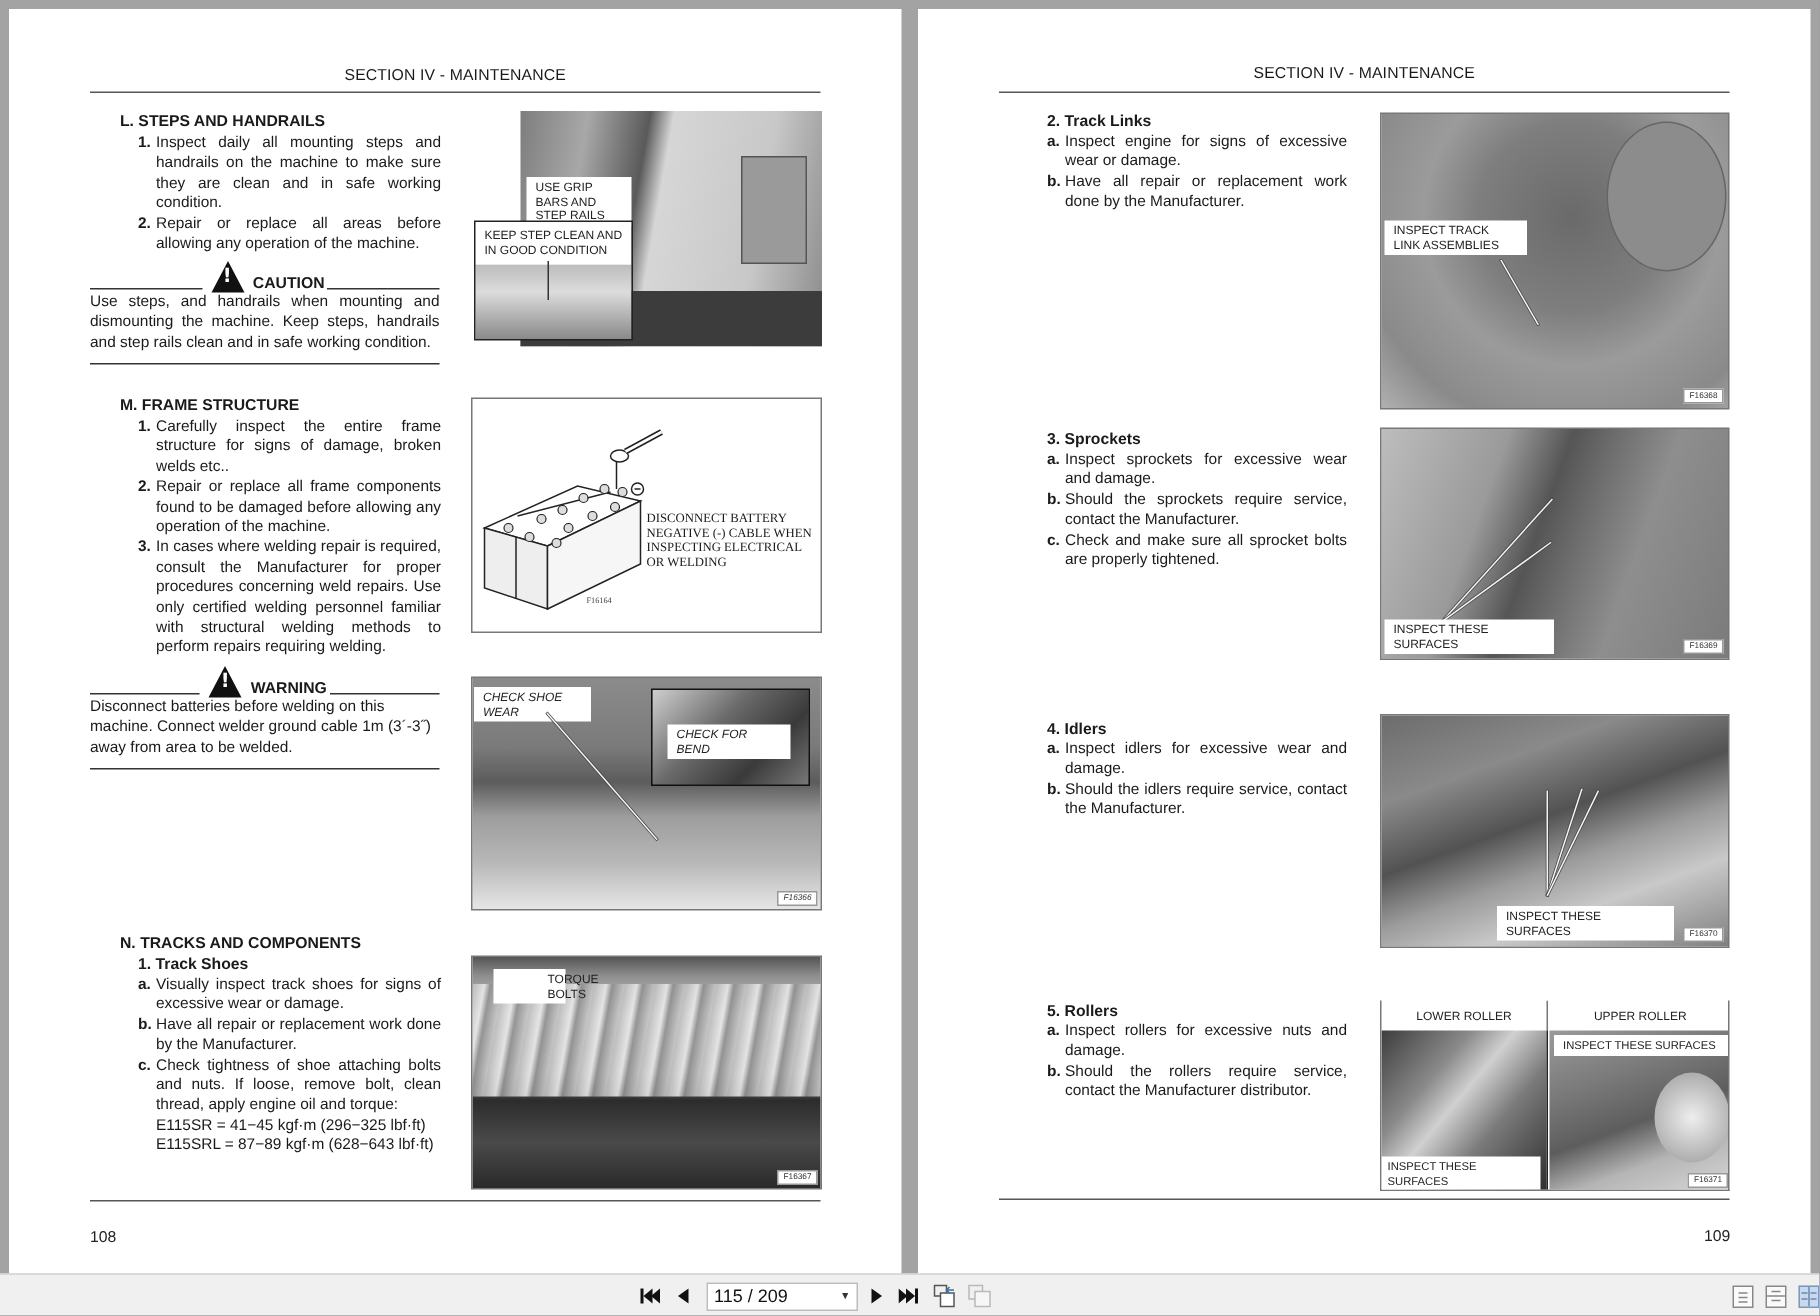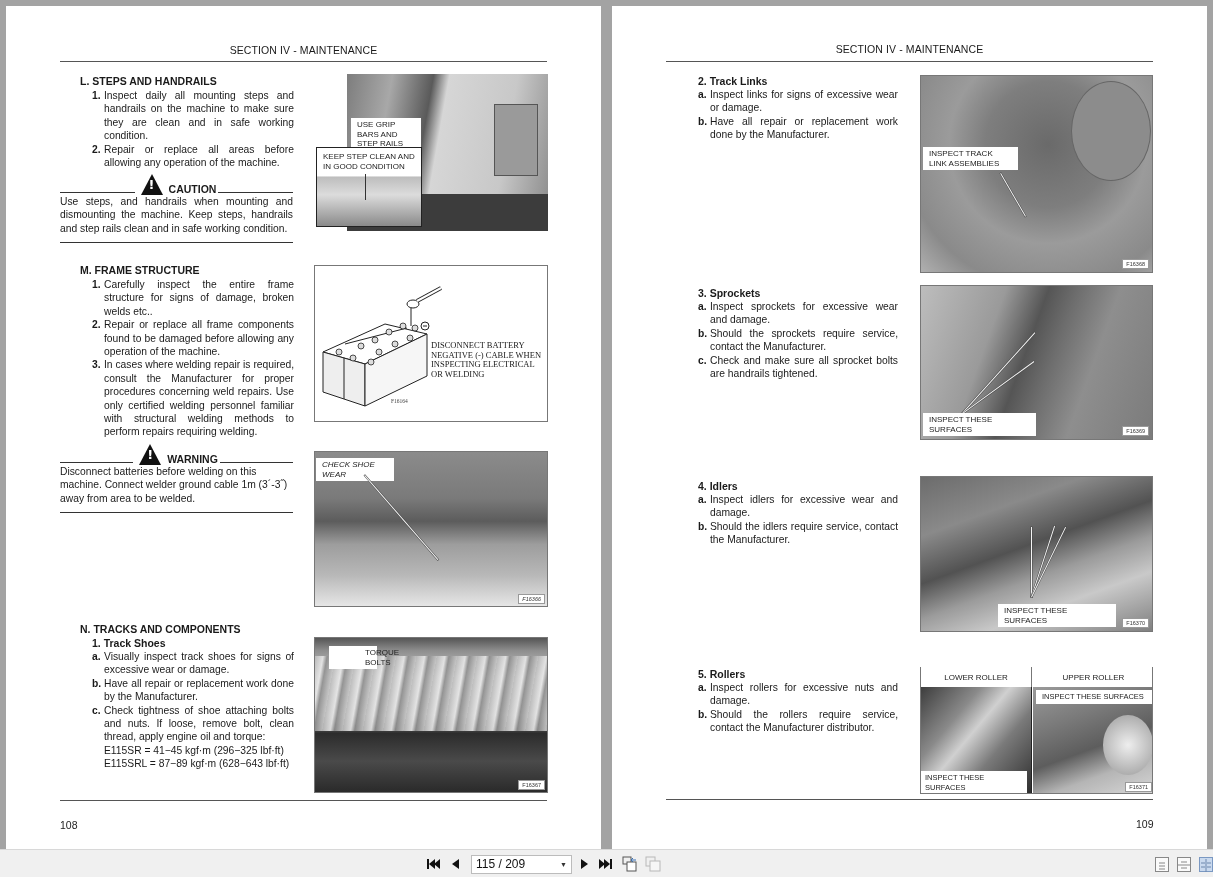--- a/index.html
+++ b/index.html
@@ -133,20 +133,23 @@
         <div class="tri"></div>
         <div class="label">WARNING</div>
         <div class="rule"></div>
       </div>
       <div class="notice-body" style="text-align:left;">Disconnect batteries before welding on this machine. Connect welder ground cable 1m (3´-3˝) away from area to be welded.</div>
       <div class="notice-foot"></div>
     </div>
 
     <div class="fig photo-dark" style="left:308px;top:445px;width:234px;height:156px;background:linear-gradient(180deg,#8b8b8b 0%,#7a7a7a 30%,#5c5c5c 45%,#9d9d9d 60%,#b8b8b8 80%,#e6e6e6 100%);font-style:italic;">
       <div class="callout" style="left:1px;top:6px;width:78px;">CHECK SHOE WEAR</div>
+      <div style="position:absolute;left:119px;top:7px;width:106px;height:65px;background:linear-gradient(135deg,#cfcfcf 0%,#6a6a6a 40%,#3a3a3a 70%,#777 100%);border:1px solid #111;">
+        <div class="callout" style="left:10px;top:23px;width:82px;">CHECK FOR BEND</div>
+      </div>
       <div class="arrow-line" style="left:50px;top:23px;width:112px;transform:rotate(49deg);"></div>
       <div class="fid" style="right:2px;bottom:2px;">F16366</div>
     </div>
 
     <div class="txt" style="left:74px;top:616px;width:214px;">
       <div class="sec-title">N. TRACKS AND COMPONENTS</div>
       <div style="margin-left:12px;">
         <div class="sub-title">1. Track Shoes</div>
         <div class="item"><span class="mk">a.</span><span>Visually inspect track shoes for signs of excessive wear or damage.</span></div>
         <div class="item"><span class="mk">b.</span><span>Have all repair or replacement work done by the Manufacturer.</span></div>
@@ -165,35 +168,35 @@
     <div class="foot-rule" style="left:54px;top:794px;width:487px;"></div>
     <div class="page-num" style="left:54px;top:813px;">108</div>
   </div>
 
   <div class="page right">
     <div class="running-head" style="left:54px;width:487px;top:37px;">SECTION IV - MAINTENANCE</div>
     <div class="head-rule" style="left:54px;width:487px;top:55px;"></div>
 
     <div class="txt" style="left:86px;top:68px;width:200px;">
       <div class="sub-title">2. Track Links</div>
-      <div class="item"><span class="mk">a.</span><span>Inspect links for signs of excessive wear or damage.</span></div>
+      <div class="item"><span class="mk">a.</span><span>Inspect engine for signs of excessive wear or damage.</span></div>
       <div class="item"><span class="mk">b.</span><span>Have all repair or replacement work done by the Manufacturer.</span></div>
     </div>
     <div class="fig" style="left:308px;top:69px;width:233px;height:198px;background:radial-gradient(circle at 55% 35%,#6a6a6a 0%,#7e7e7e 35%,#9b9b9b 55%,#8a8a8a 80%,#b0b0b0 100%);">
       <div style="position:absolute;left:150px;top:5px;width:80px;height:100px;border-radius:50%;background:#8c8c8c;border:1px solid #666;"></div>
       <div class="callout" style="left:2px;top:71px;width:95px;">INSPECT TRACK LINK ASSEMBLIES</div>
       <div class="arrow-line" style="left:80px;top:97px;width:50px;transform:rotate(60deg);"></div>
       <div class="fid" style="right:3px;bottom:3px;">F16368</div>
     </div>
 
     <div class="txt" style="left:86px;top:280px;width:200px;">
       <div class="sub-title">3. Sprockets</div>
       <div class="item"><span class="mk">a.</span><span>Inspect sprockets for excessive wear and damage.</span></div>
       <div class="item"><span class="mk">b.</span><span>Should the sprockets require service, contact the Manufacturer.</span></div>
-      <div class="item"><span class="mk">c.</span><span>Check and make sure all sprocket bolts are handrails tightened.</span></div>
+      <div class="item"><span class="mk">c.</span><span>Check and make sure all sprocket bolts are properly tightened.</span></div>
     </div>
     <div class="fig" style="left:308px;top:279px;width:233px;height:155px;background:linear-gradient(110deg,#bdbdbd 0%,#9a9a9a 30%,#555 45%,#6d6d6d 55%,#8e8e8e 70%,#7b7b7b 100%);">
       <div class="arrow-line" style="left:40px;top:128px;width:110px;transform:rotate(-48deg);"></div>
       <div class="arrow-line" style="left:40px;top:128px;width:90px;transform:rotate(-36deg);"></div>
       <div class="callout" style="left:2px;top:127px;width:113px;">INSPECT THESE SURFACES</div>
       <div class="fid" style="right:3px;bottom:3px;">F16369</div>
     </div>
 
     <div class="txt" style="left:86px;top:473px;width:200px;">
       <div class="sub-title">4. Idlers</div>

